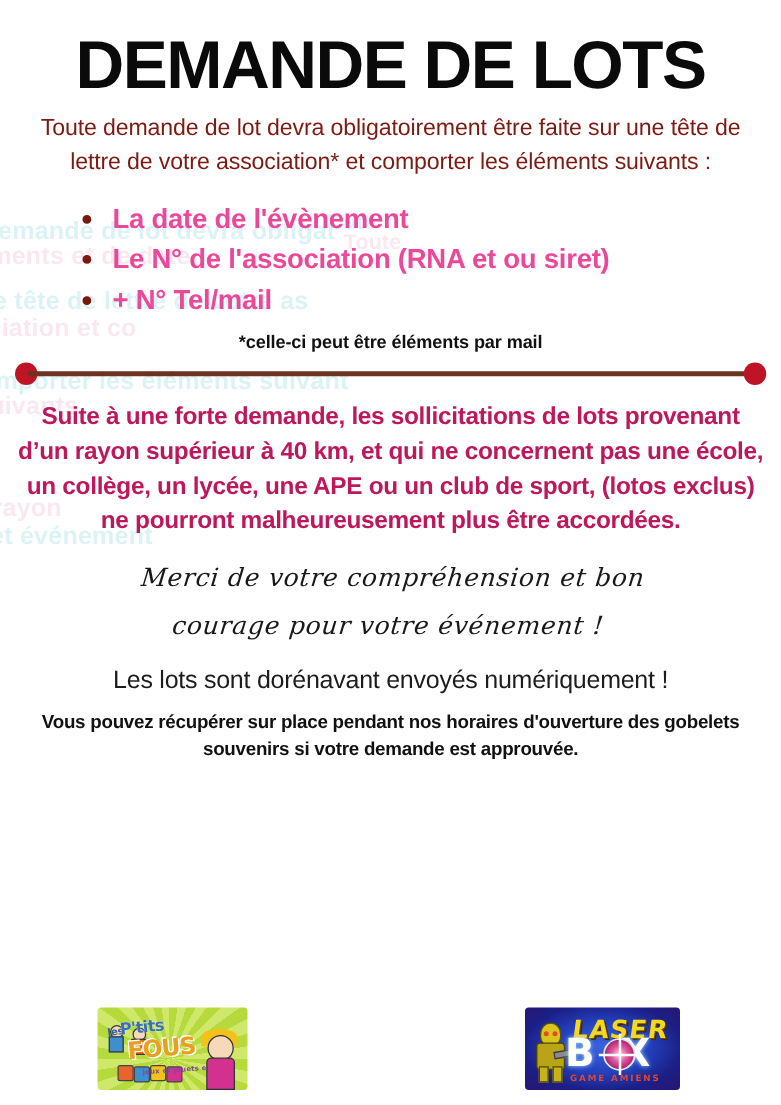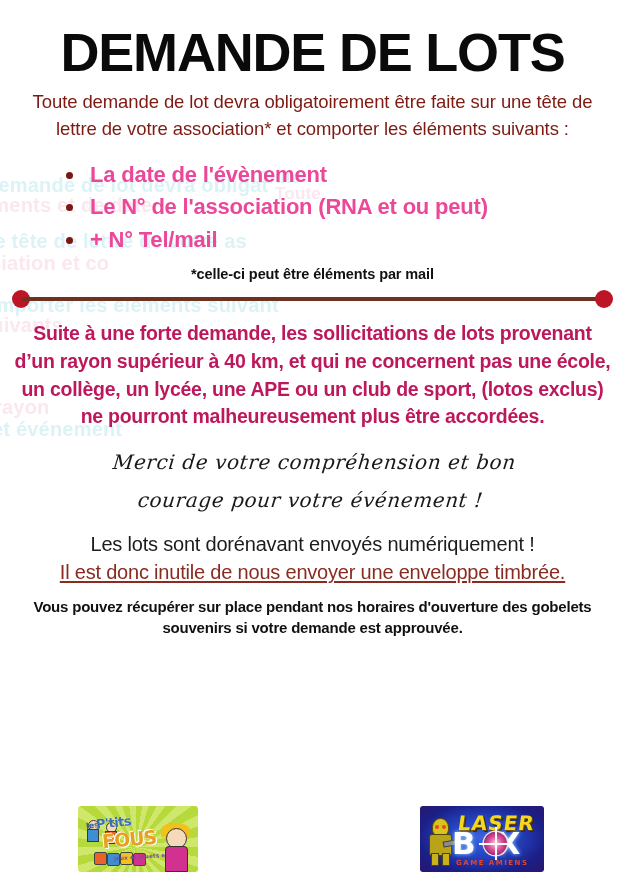--- a/index.html
+++ b/index.html
@@ -443,42 +443,41 @@
   </div>
 
   <div class="content">
 
     <h1 class="title">DEMANDE DE LOTS</h1>
 
     <p class="subtitle">Toute demande de lot devra obligatoirement être faite sur une tête de lettre de votre association* et comporter les éléments suivants :</p>
 
     <ul class="bullets">
       <li>La date de l'évènement</li>
-      <li>Le N° de l'association (RNA et ou peut)</li>
+      <li>Le N° de l'association (RNA et ou siret)</li>
       <li>+ N° Tel/mail</li>
     </ul>
 
     <p class="footnote">*celle-ci peut être éléments par mail</p>
 
     <div class="divider">
       <span class="cap cap-left"></span>
       <span class="bar"></span>
       <span class="cap cap-right"></span>
     </div>
 
     <p class="para">Suite à une forte demande, les sollicitations de lots provenant d’un rayon supérieur à 40 km, et qui ne concernent pas une école, un collège, un lycée, une APE ou un club de sport, (lotos exclus) ne pourront malheureusement plus être accordées.</p>
 
     <div class="script">
       <div>Merci de votre compréhension et bon</div>
       <div>courage pour votre événement !</div>
     </div>
 
     <p class="plain">Les lots sont dorénavant envoyés numériquement !</p>
 
-    <p class="warn">Il est donc inutile de nous envoyer une enveloppe timbrée.</p>
 
     <p class="closing">Vous pouvez récupérer sur place pendant nos horaires d'ouverture des gobelets souvenirs si votre demande est approuvée.</p>
 
   </div>
 
   <div class="logos">
 
     <div class="logo-ptitsfous">
       <div class="pf-child-a">
         <span class="pf-ch-head"></span>

